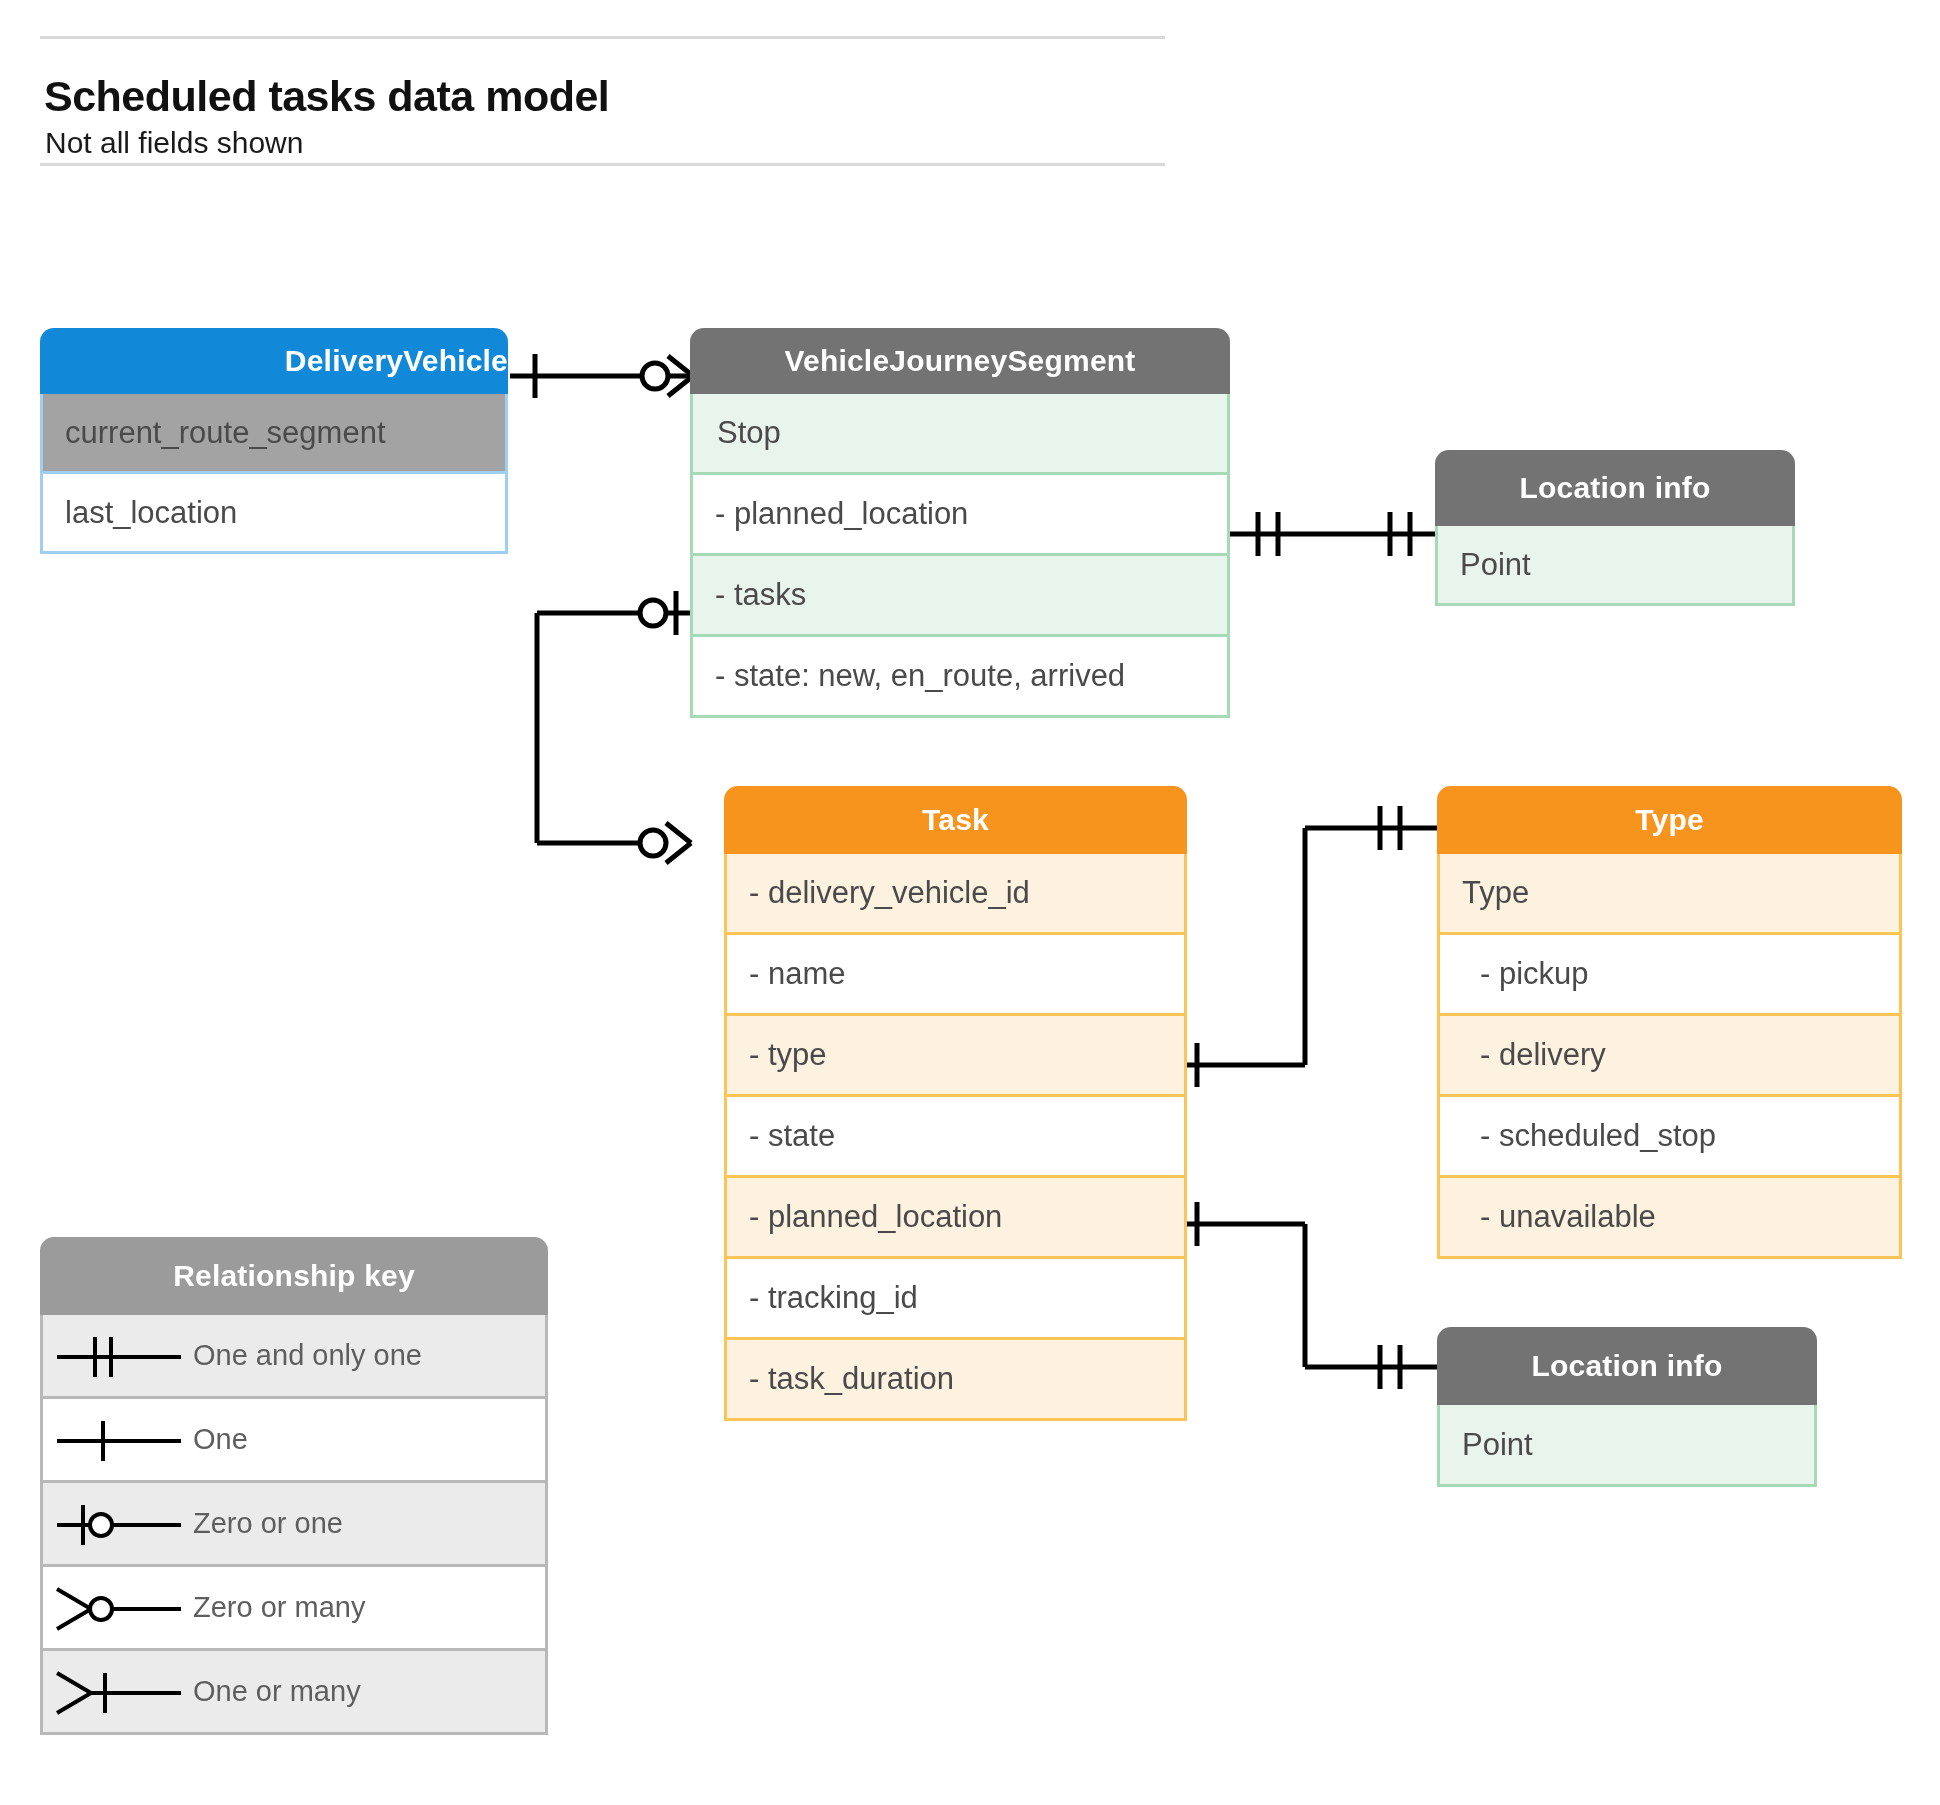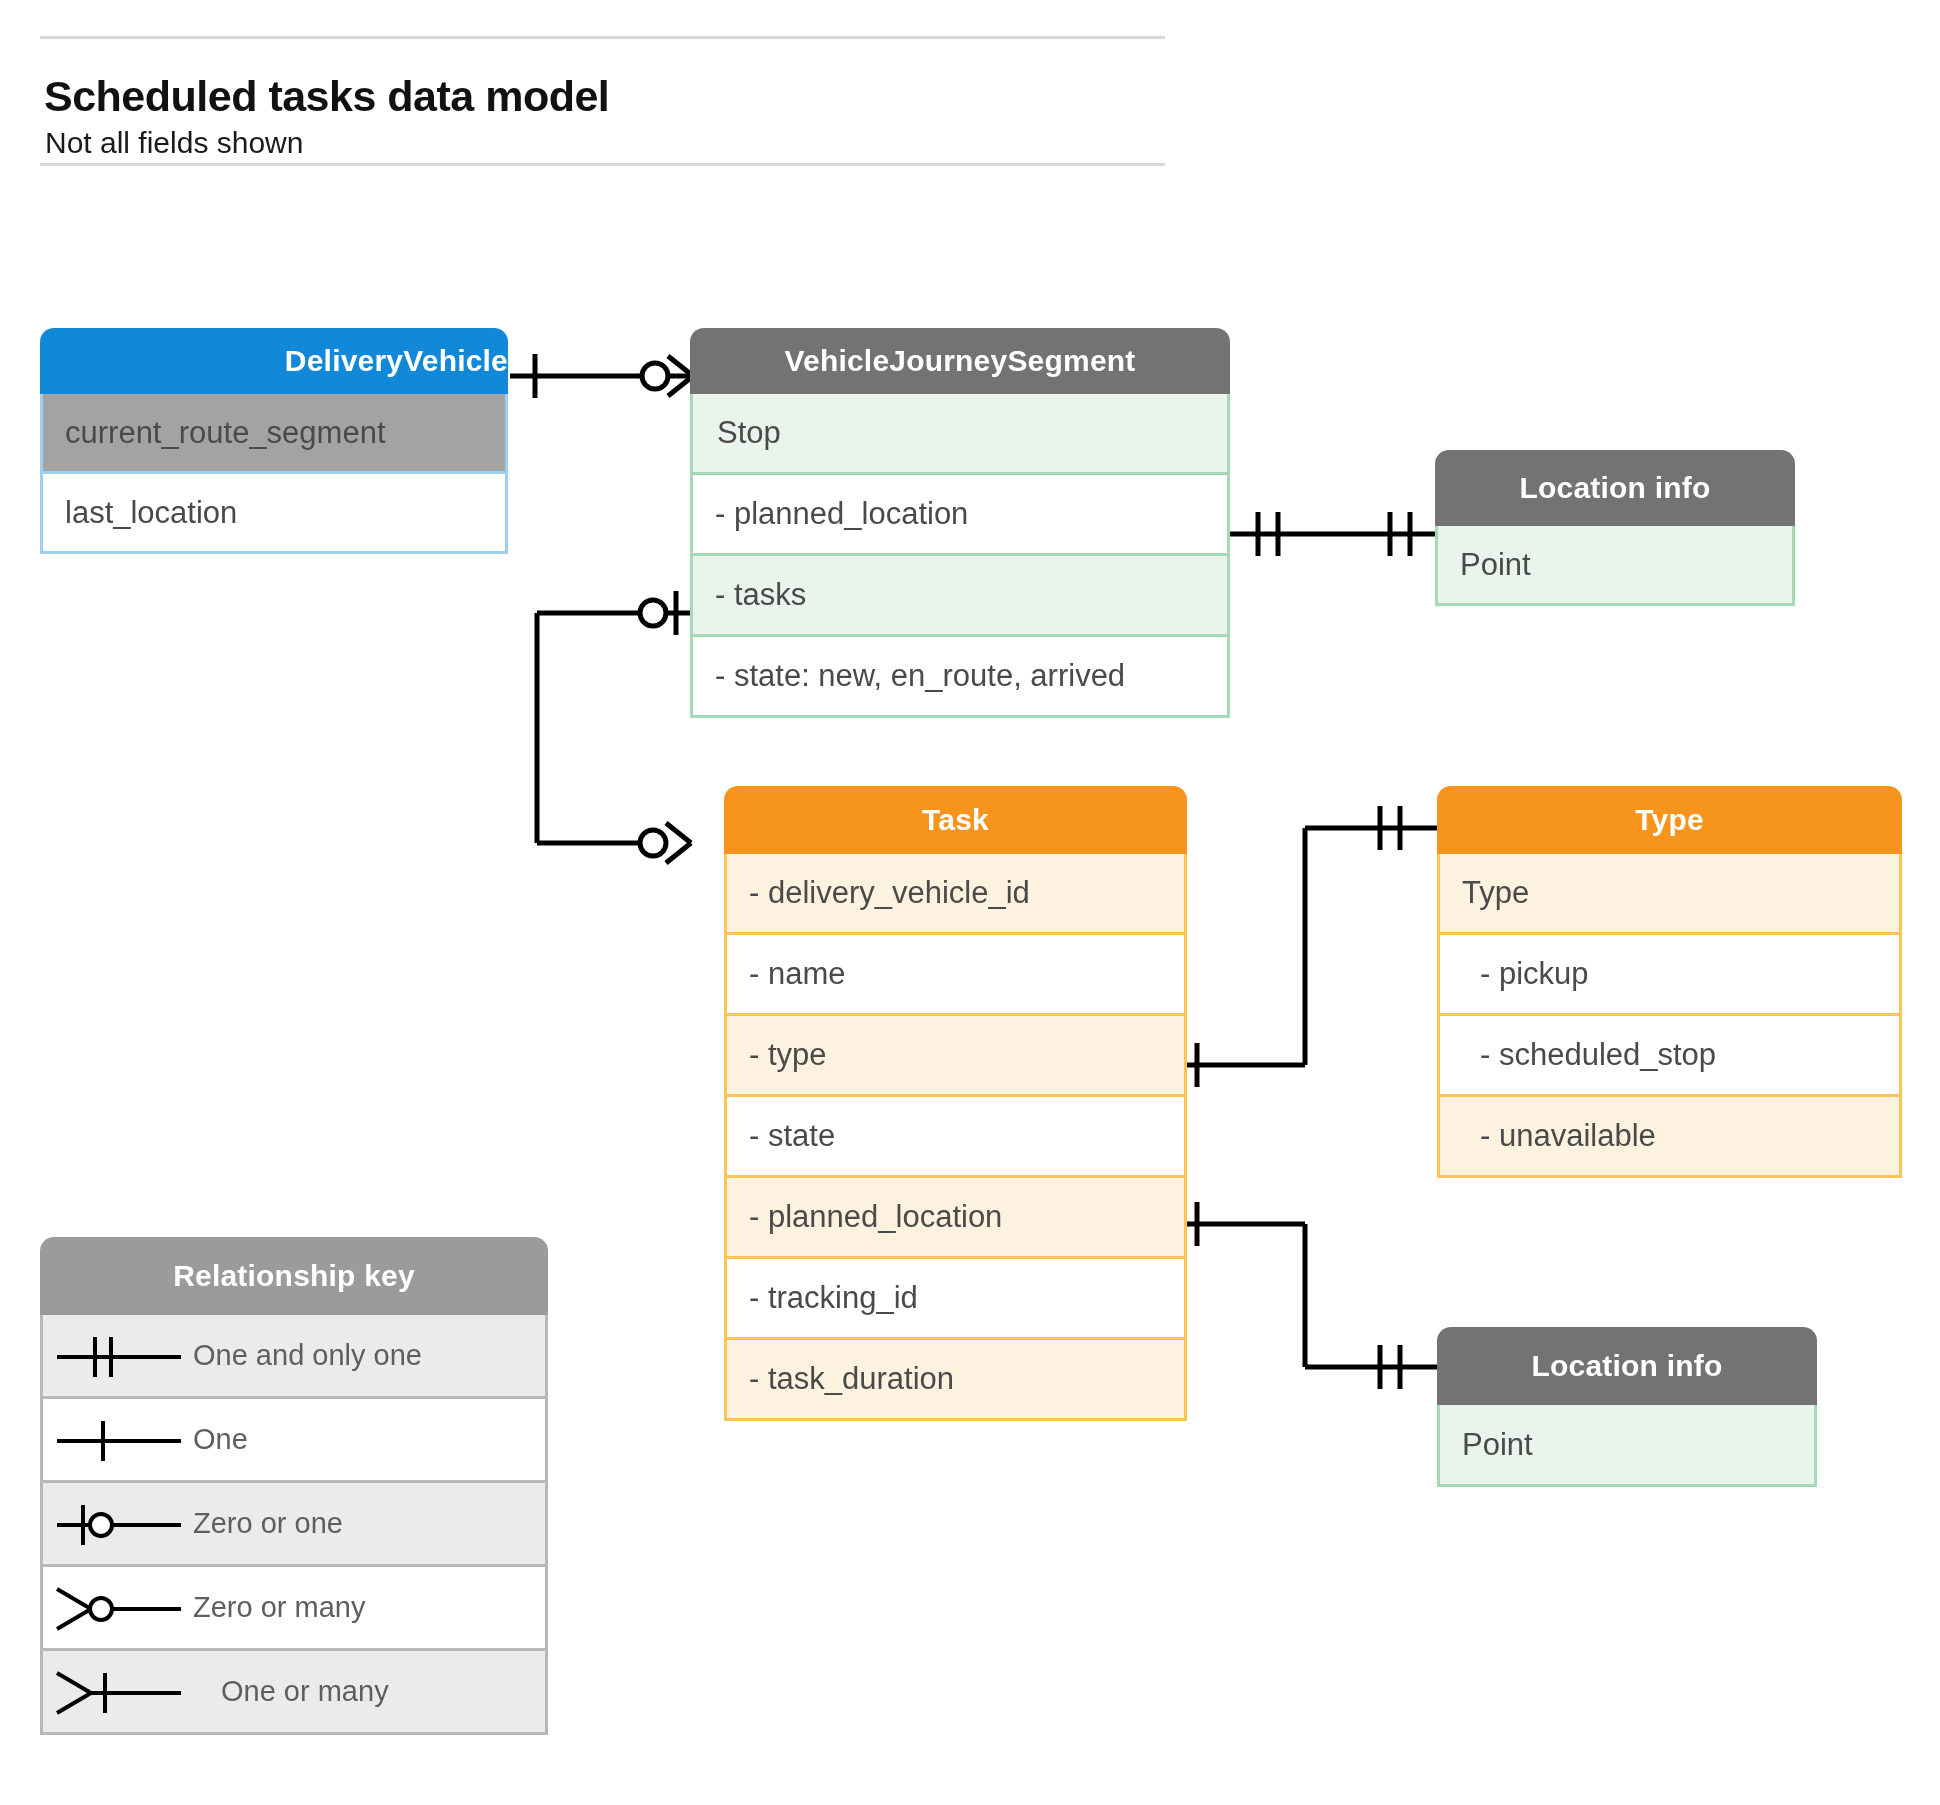--- a/index.html
+++ b/index.html
@@ -195,20 +195,23 @@
   <div class="entity t-orange" id="type" style="left:1437px;top:786px;width:465px;">
     <div class="ehead" style="height:68px;font-size:30px;">
       <span>Type</span>
     </div>
     <div class="erow alt" style="height:81px;font-size:31px;padding-left:22px;">
       <span class="txt">Type</span>
     </div>
     <div class="erow reg" style="height:81px;font-size:31px;padding-left:40px;">
       <span class="txt">-   pickup</span>
     </div>
+    <div class="erow alt" style="height:81px;font-size:31px;padding-left:40px;">
+      <span class="txt">-   delivery</span>
+    </div>
     <div class="erow reg" style="height:81px;font-size:31px;padding-left:40px;">
       <span class="txt">-   scheduled_stop</span>
     </div>
     <div class="erow alt" style="height:81px;font-size:31px;padding-left:40px;">
       <span class="txt">-   unavailable</span>
     </div>
   </div>
 
   <div class="entity t-green" id="location-info-bottom" style="left:1437px;top:1327px;width:380px;">
     <div class="ehead" style="height:78px;font-size:30px;">
@@ -269,21 +272,21 @@
             <line x1="48" y1="42" x2="138" y2="42"></line>
             <line x1="14" y1="22" x2="48" y2="42"></line>
             <line x1="14" y1="62" x2="48" y2="42"></line>
             <circle cx="58" cy="42" r="11" fill="#ffffff" stroke="#000000" stroke-width="4"></circle>
           </g>
         </svg>
       </span>
       <span class="legend-label">Zero or many</span>
     </div>
 
-    <div class="erow alt" style="height:84px;gap:28px;">
+    <div class="erow alt" style="height:84px;">
       <span class="legend-sym">
         <svg width="150" height="84" viewBox="0 0 150 84">
           <g stroke="#000000" stroke-width="4" fill="none">
             <line x1="48" y1="42" x2="138" y2="42"></line>
             <line x1="14" y1="22" x2="48" y2="42"></line>
             <line x1="14" y1="62" x2="48" y2="42"></line>
             <line x1="62" y1="22" x2="62" y2="62"></line>
           </g>
         </svg>
       </span>

